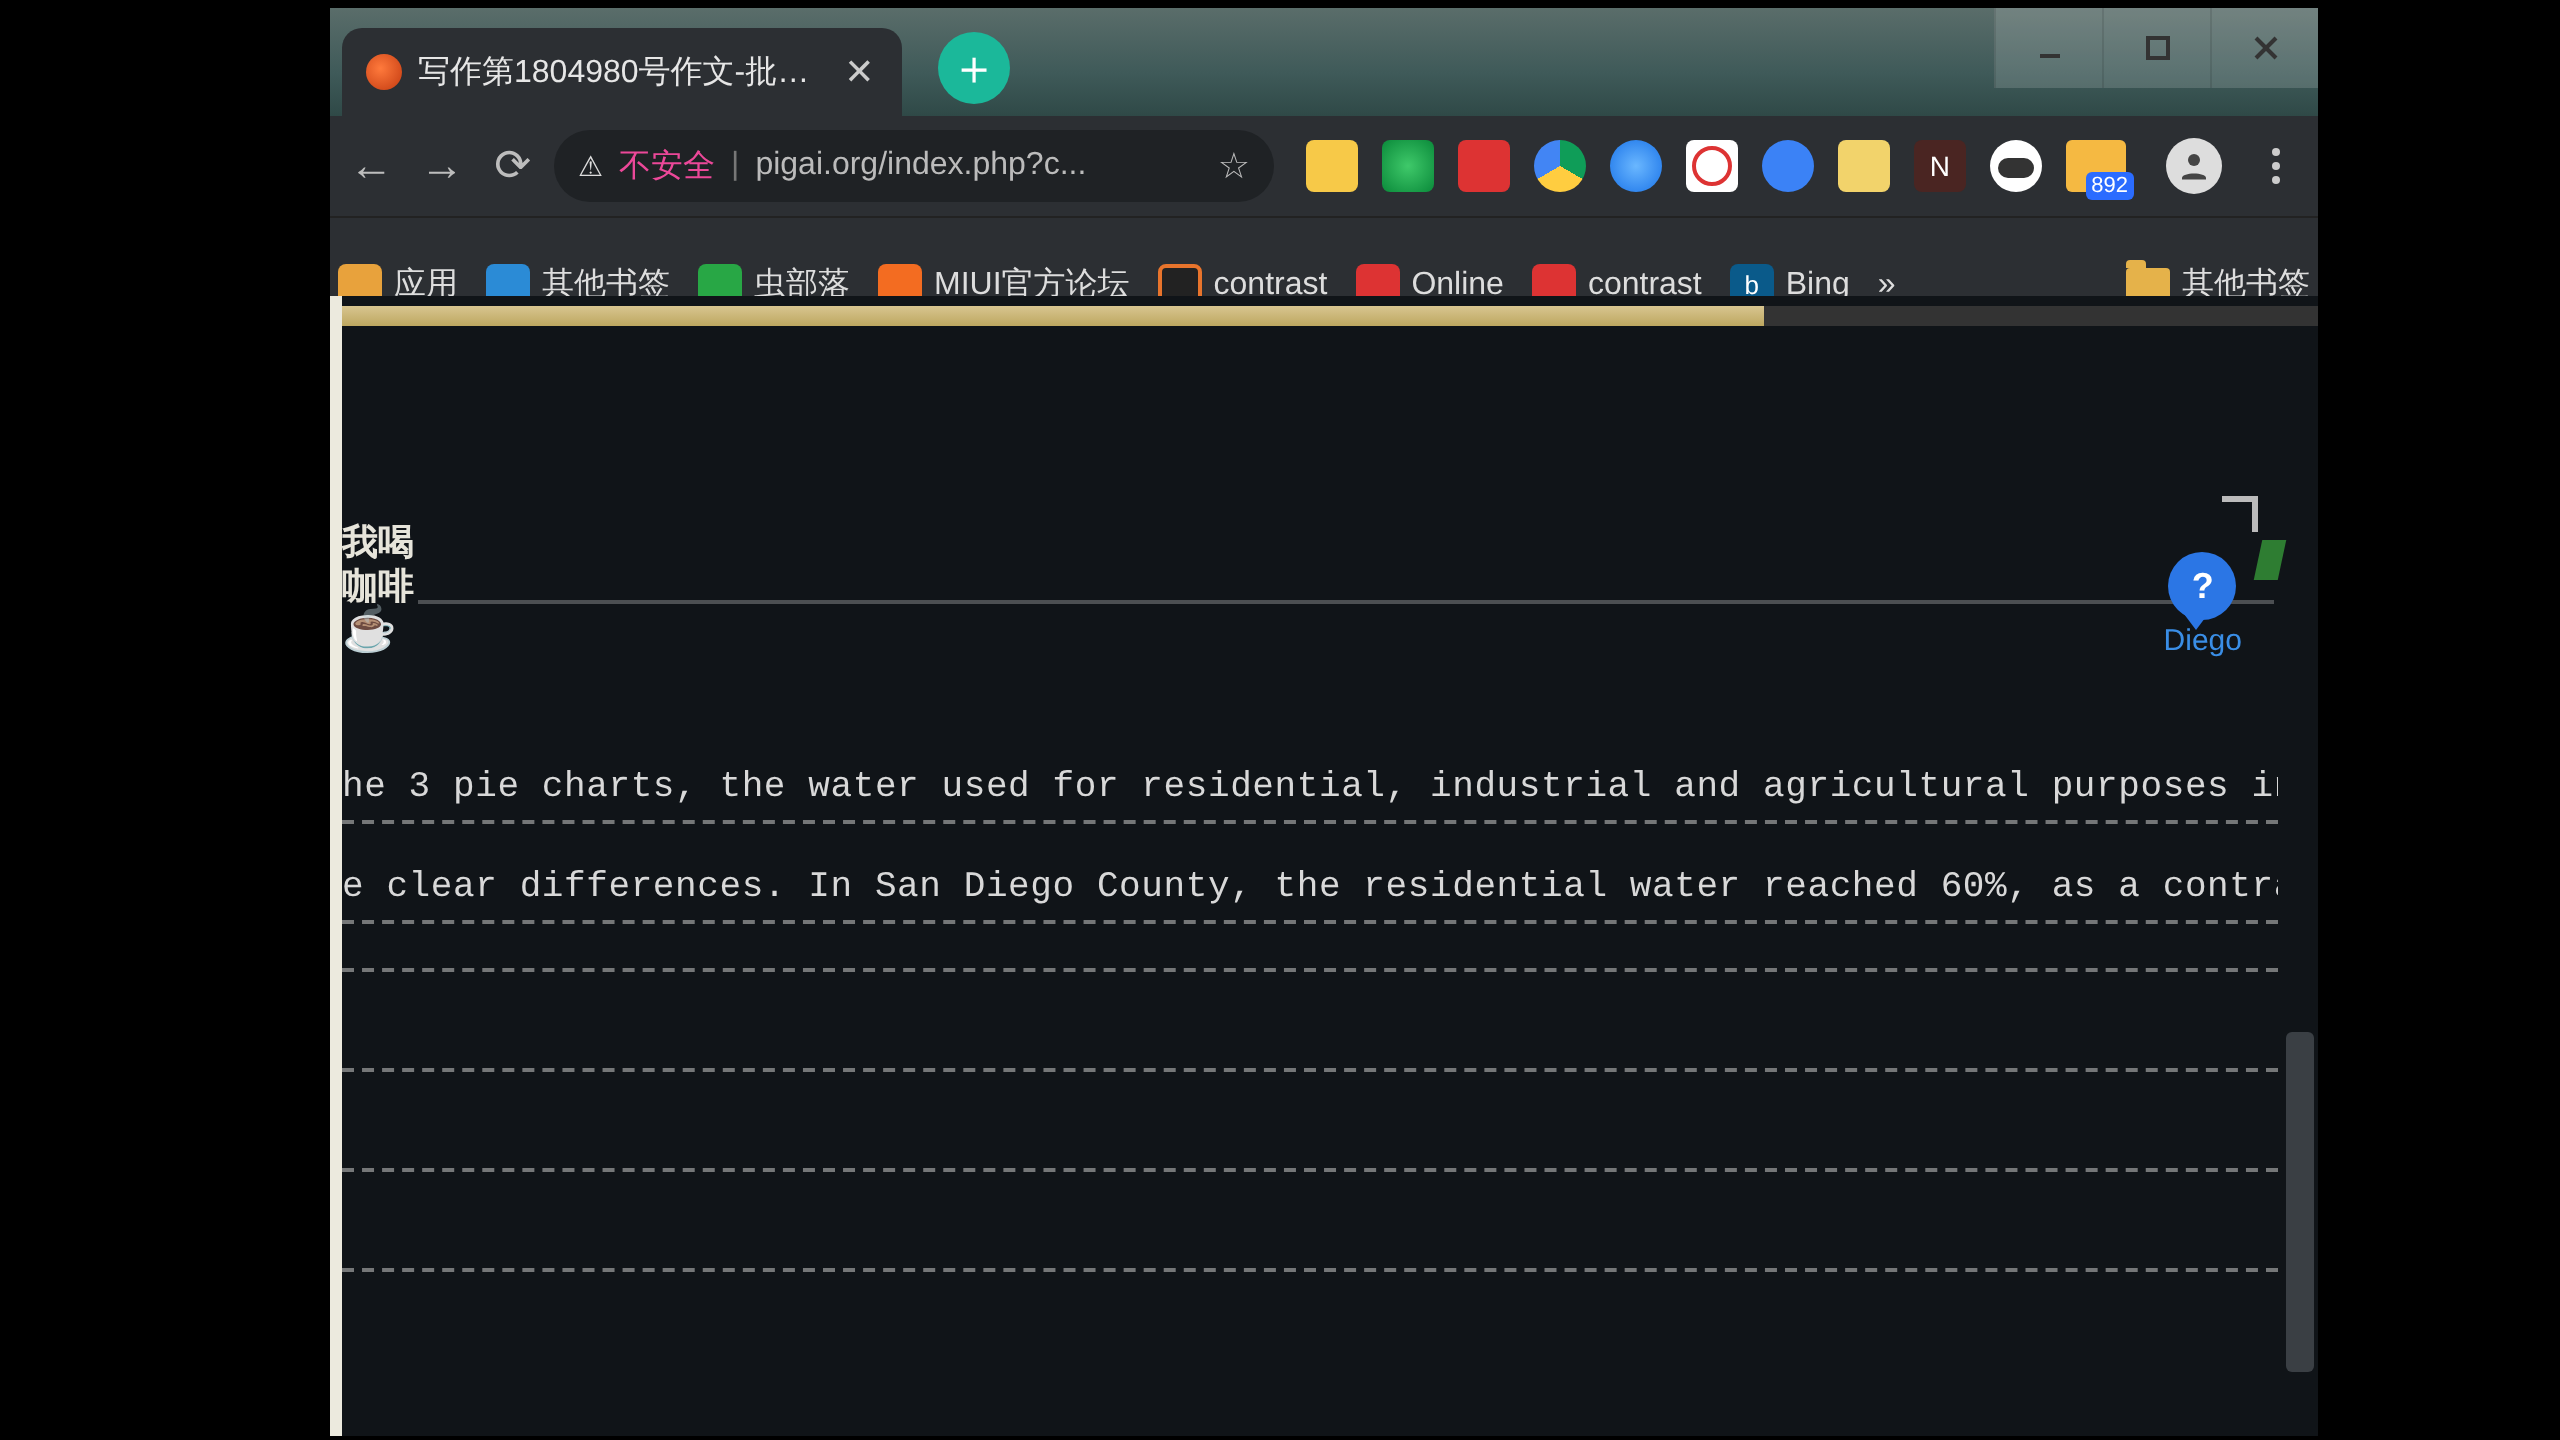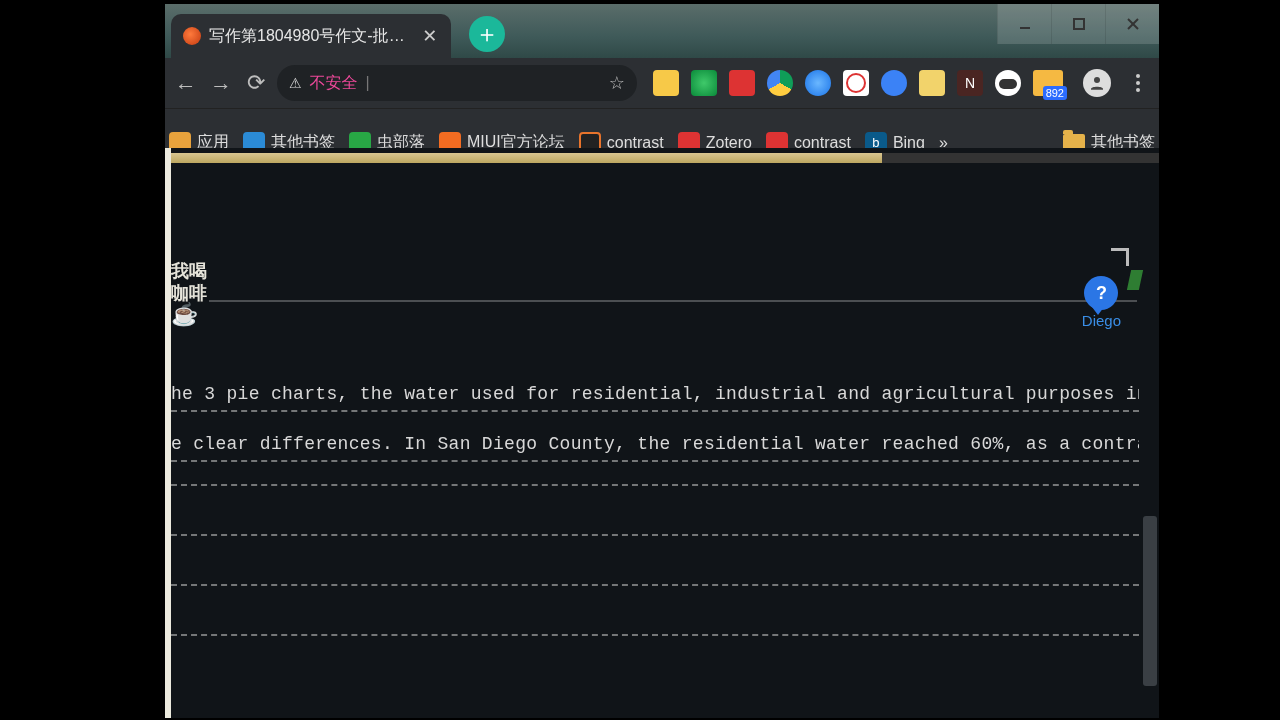--- a/index.html
+++ b/index.html
@@ -341,20 +341,21 @@
   </div>
 
   <div class="toolbar">
     <div class="nav-btn">←</div>
     <div class="nav-btn">→</div>
     <div class="nav-btn">⟳</div>
     <div class="address">
       <span class="warn">⚠</span>
       <span class="insecure">不安全</span>
       <span class="sep">|</span>
+      <span class="url">pigai.org/index.php?c...</span>
       <span class="star">☆</span>
     </div>
     <div class="ext-row">
       <div class="ext-icon ext-doc"></div>
       <div class="ext-icon ext-green"></div>
       <div class="ext-icon ext-redsq"></div>
       <div class="ext-icon ext-gdrive"></div>
       <div class="ext-icon ext-blue"></div>
       <div class="ext-icon ext-redx"></div>
       <div class="ext-icon ext-bluecir"></div>
@@ -394,21 +395,21 @@
     <div class="bm">
       <div class="bi bi-miui"></div>
       <span>MIUI官方论坛</span>
     </div>
     <div class="bm">
       <div class="bi bi-jupy"></div>
       <span>contrast</span>
     </div>
     <div class="bm">
       <div class="bi bi-zot"></div>
-      <span>Zotero</span>
+      <span>Online</span>
     </div>
     <div class="bm">
       <div class="bi bi-plug"></div>
       <span>contrast</span>
     </div>
     <div class="bm">
       <div class="bi bi-bing">b</div>
       <span>Bing</span>
     </div>
     <div class="bm bm-over">

